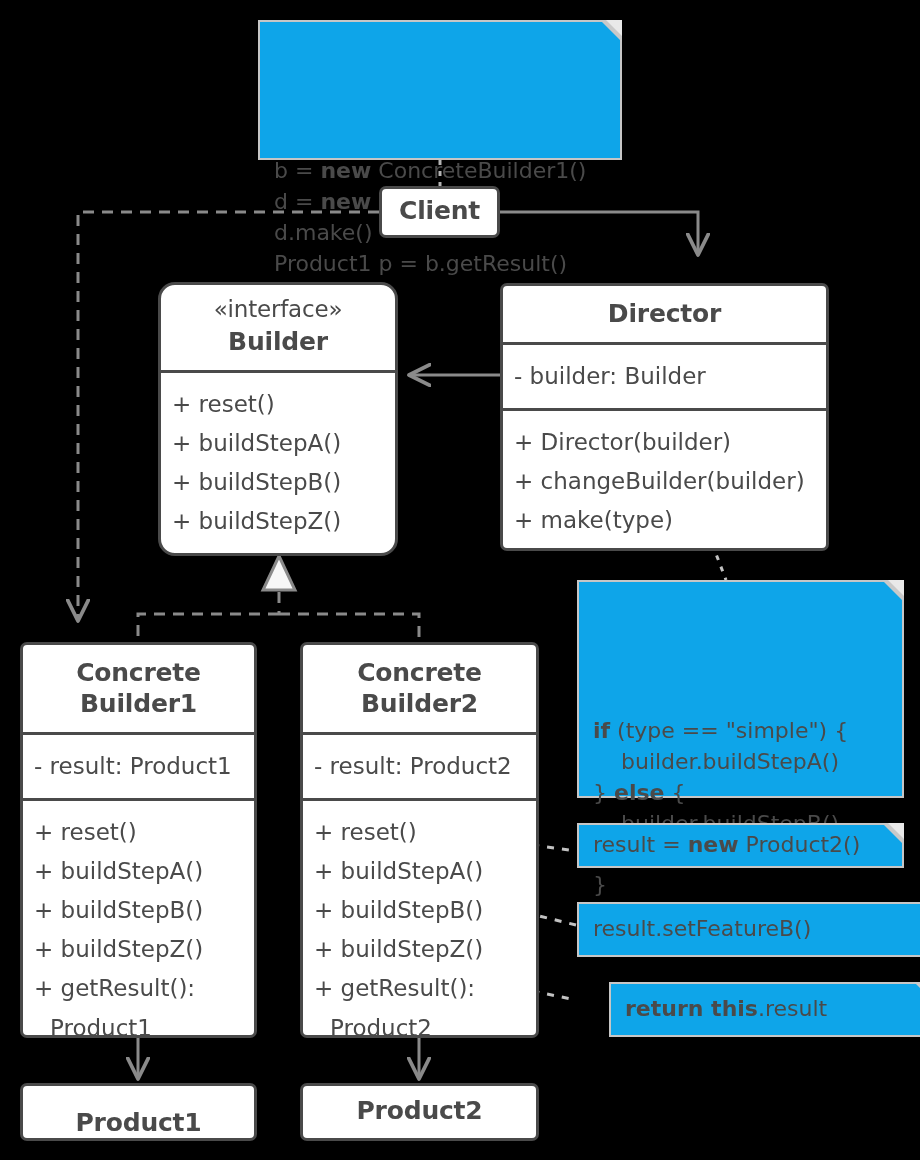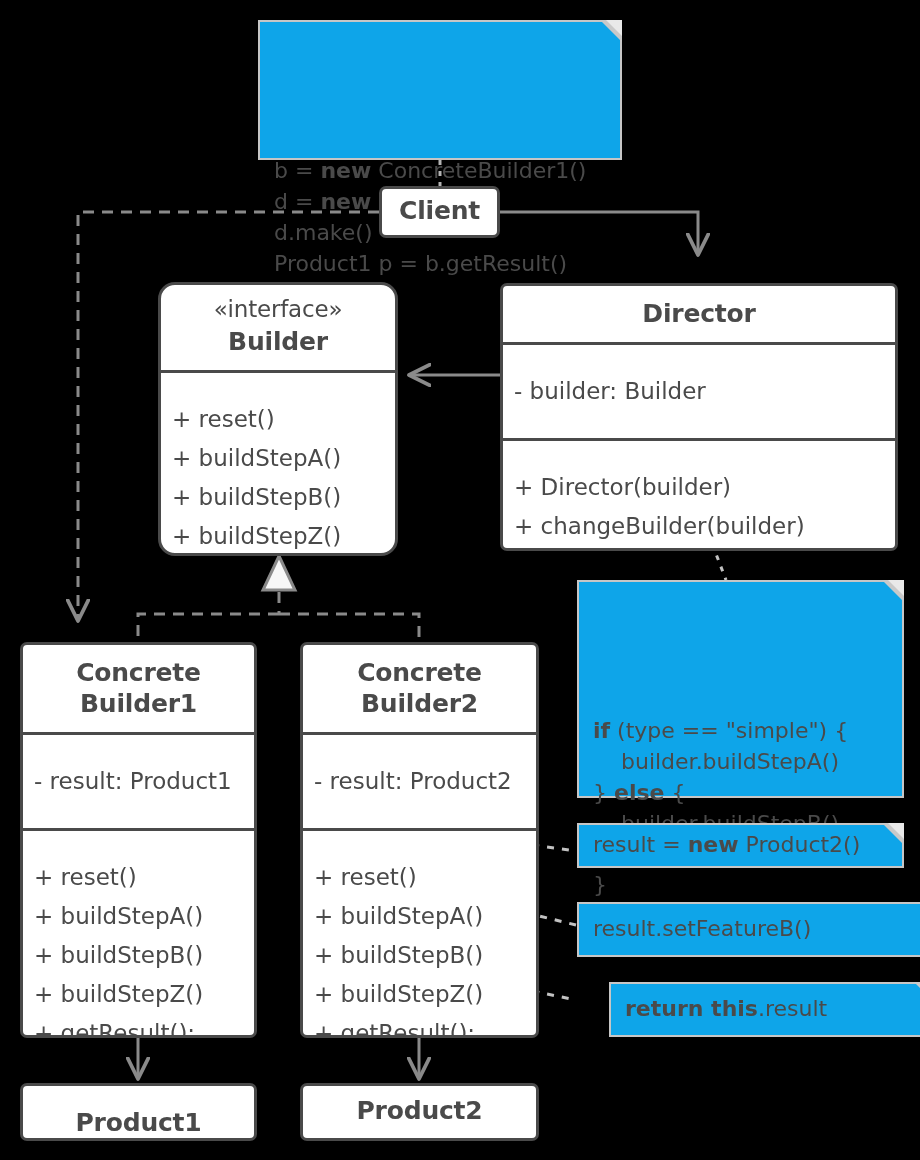--- a/index.html
+++ b/index.html
@@ -21,21 +21,21 @@
     position: absolute;
     box-sizing: border-box;
     background: #ffffff;
     border: 3px solid #4a4a4a;
     border-radius: 7px;
     color: #4a4a4a;
     overflow: hidden;
   }
   .uml-section {
     box-sizing: border-box;
-    padding: 27px 11px;
+    padding: 12px 11px;
   }
   .uml-section + .uml-section {
     border-top: 3px solid #4a4a4a;
   }
   .uml-title {
     text-align: center;
     font-weight: bold;
     font-size: 25px;
     line-height: 1.24;
     letter-spacing: -0.2px;
@@ -175,28 +175,29 @@
       <span>Builder</span>
     </div>
     <div class="uml-section">
       <div class="uml-row">+ reset()</div>
       <div class="uml-row">+ buildStepA()</div>
       <div class="uml-row">+ buildStepB()</div>
       <div class="uml-row">+ buildStepZ()</div>
     </div>
   </div>
 
-  <div class="uml-box" style="left:500px; top:283px; width:398px; height:268px;">
+  <div class="uml-box" style="left:500px; top:283px; width:329px; height:268px;">
     <div class="uml-section uml-title">Director</div>
     <div class="uml-section">
       <div class="uml-row">- builder: Builder</div>
     </div>
     <div class="uml-section">
       <div class="uml-row">+ Director(builder)</div>
       <div class="uml-row">+ changeBuilder(builder)</div>
+      <div class="uml-row">+ make(type)</div>
     </div>
   </div>
 
   <div class="note" style="left:577px; top:580px; width:327px; height:218px;">
     <span class="fold"></span>
     <span class="fold2"></span>
     <div><div><b>if</b><span> (type == "simple") {</span></div><div><span>    builder.buildStepA()</span></div><div><span>} </span><b>else</b><span> {</span></div><div><span>    builder.buildStepB()</span></div><div><span>    builder.buildStepZ()</span></div><div><span>}</span></div></div>
   </div>
 
   <div class="uml-box" style="left:20px; top:642px; width:237px; height:396px;">

